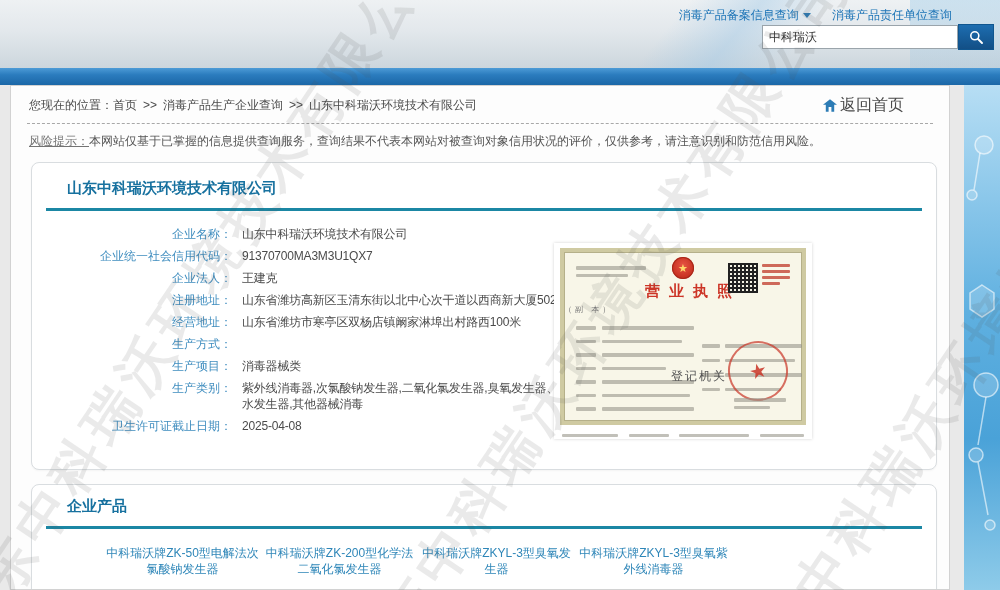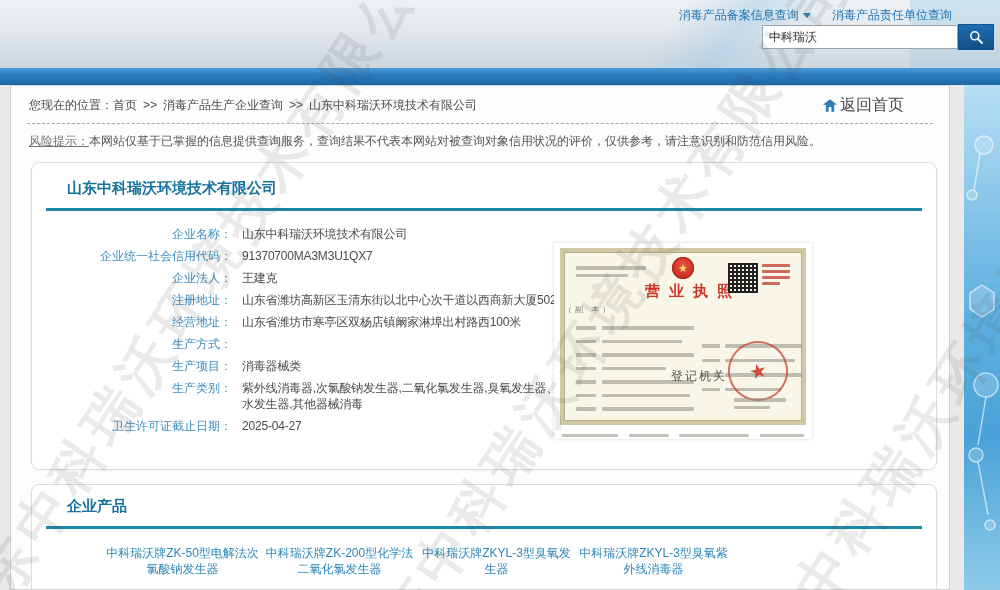--- a/index.html
+++ b/index.html
@@ -167,21 +167,21 @@
         <div class="field-row">
             <span class="field-label">生产项目：</span>
             <span class="field-value">消毒器械类</span>
           </div>
         <div class="field-row">
             <span class="field-label">生产类别：</span>
             <span class="field-value">紫外线消毒器,次氯酸钠发生器,二氧化氯发生器,臭氧发生器、臭氧水发生器,其他器械消毒</span>
           </div>
         <div class="field-row">
             <span class="field-label">卫生许可证截止日期：</span>
-            <span class="field-value">2025-04-27</span>
+            <span class="field-value">2025-04-08</span>
           </div>
       </div>
 
       <div class="license">
         <div class="cert">
           <div class="emblem">★</div>
           <div class="lic-title">营业执照</div>
           <div class="lic-sub">（副 本）</div>
           <div class="qr"></div>
           <div class="redcol">

